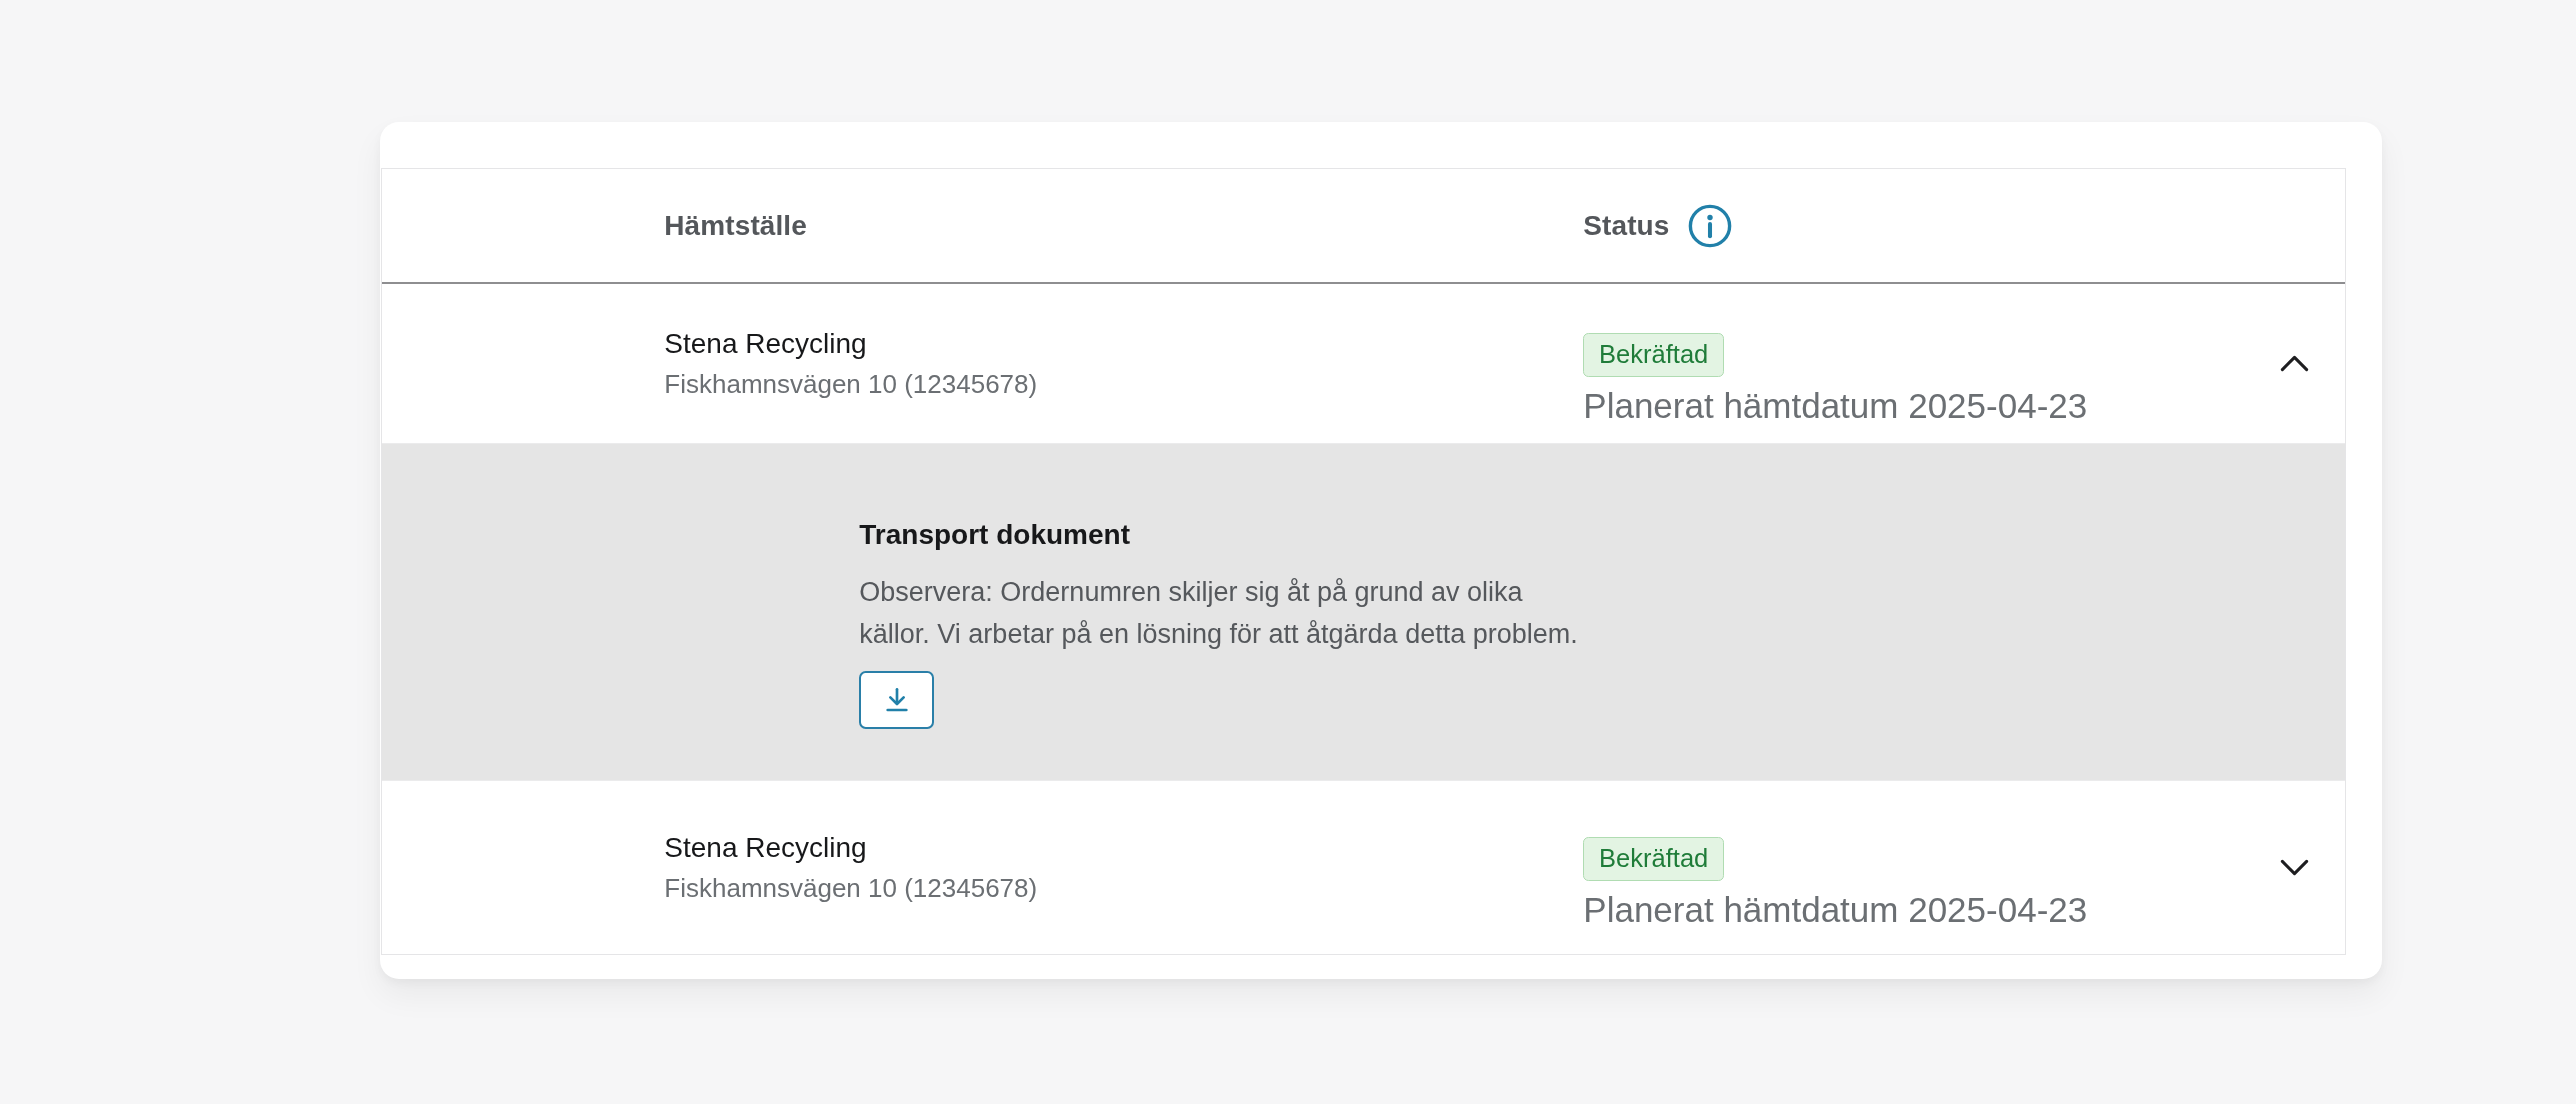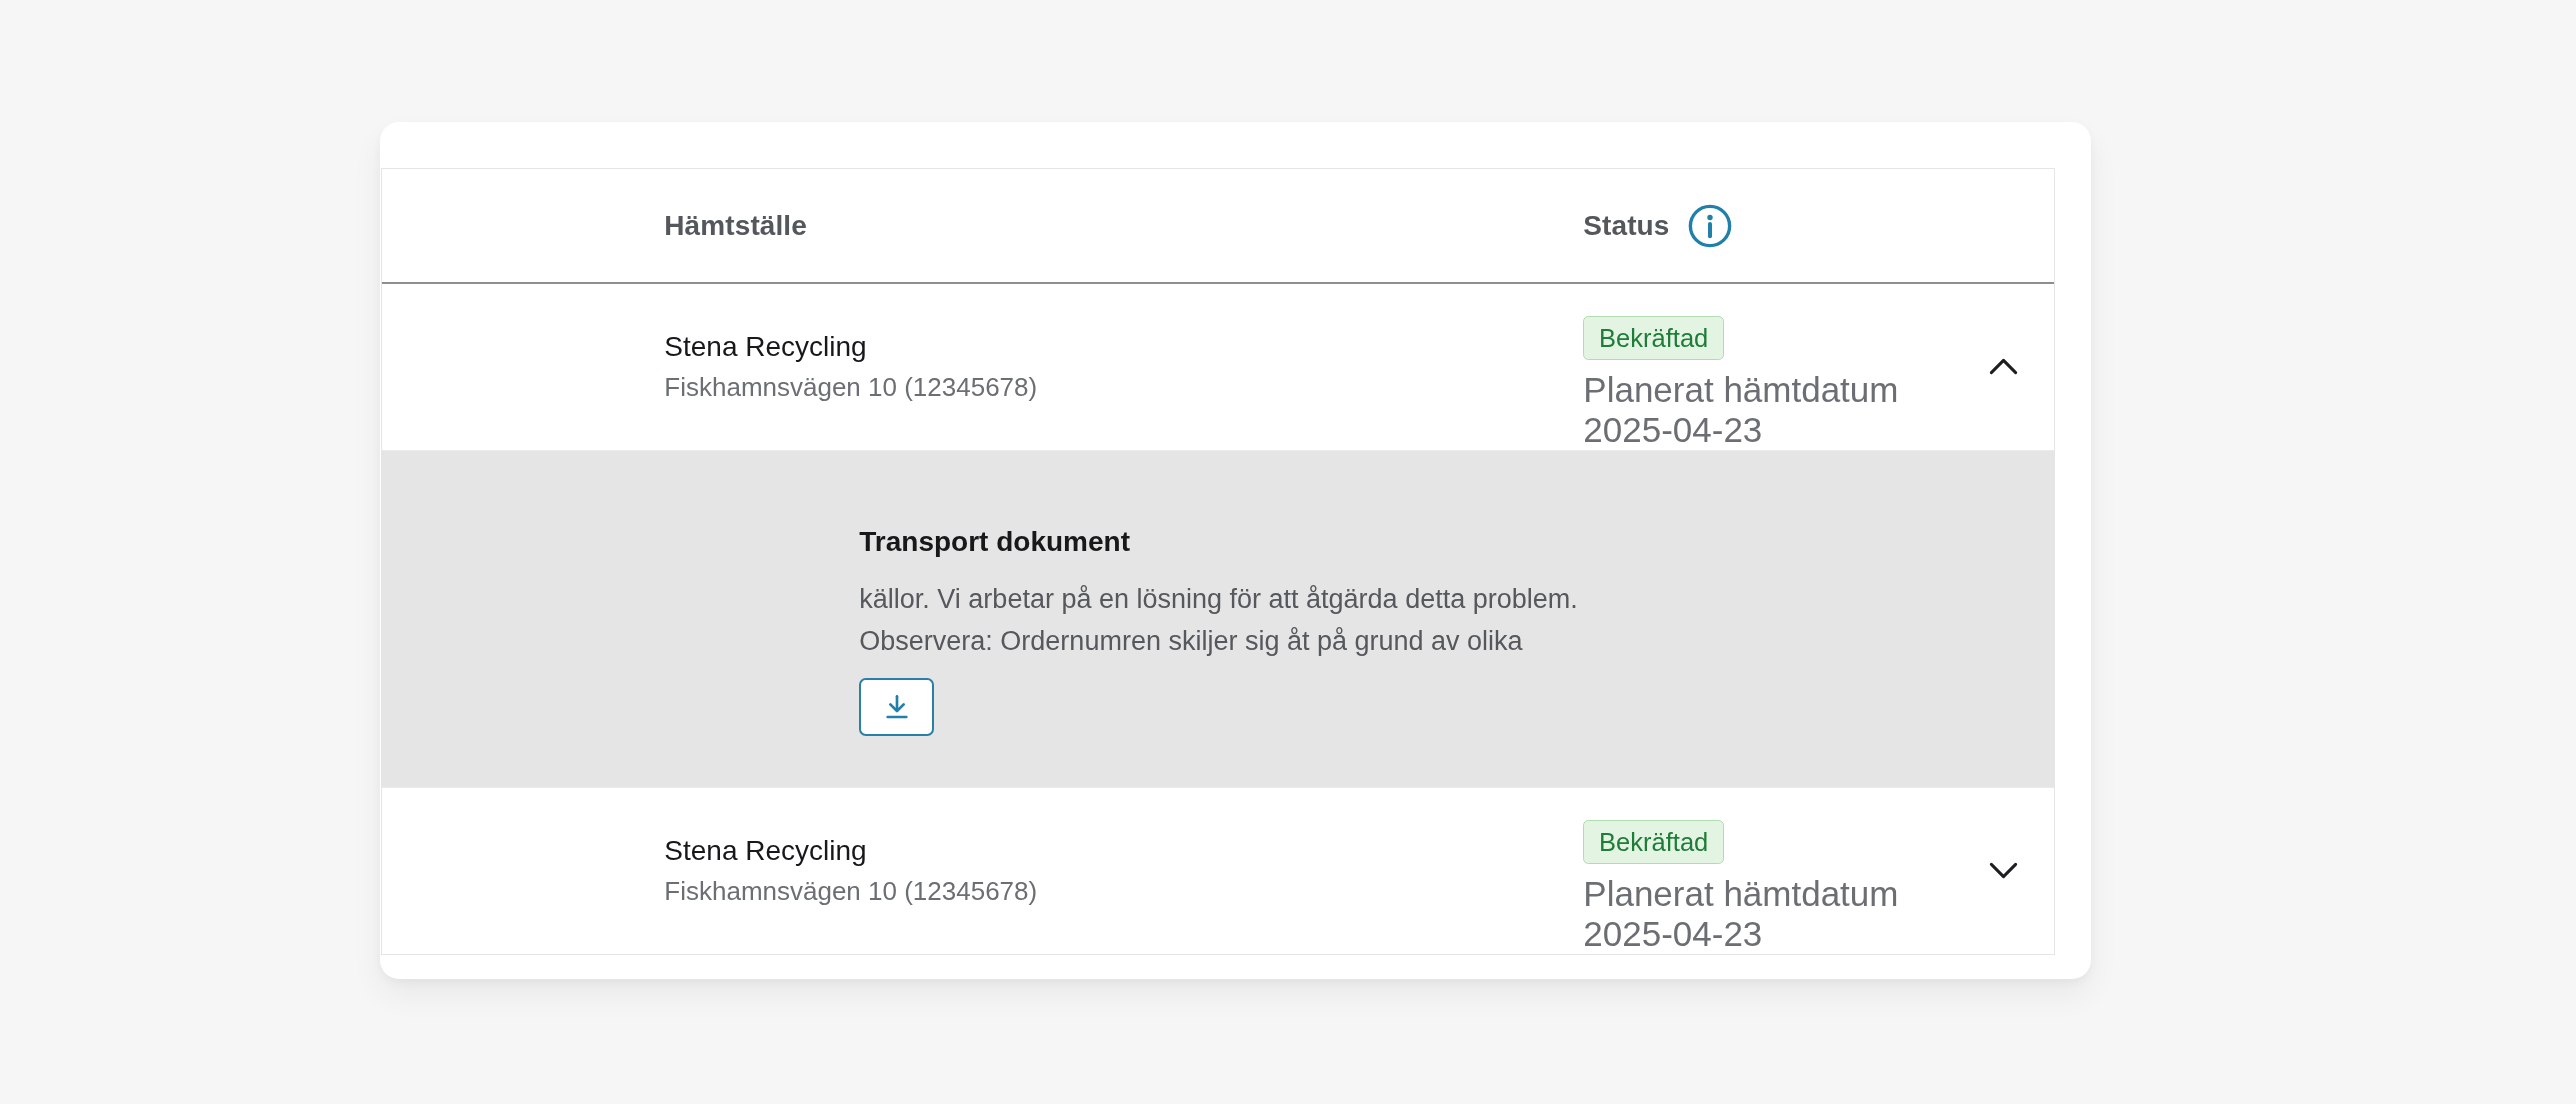--- a/index.html
+++ b/index.html
@@ -10,21 +10,21 @@
     overflow: hidden;
   }
   .page {
     position: relative;
     width: 2576px; height: 1104px;
     background: #f6f6f7;
   }
   .card {
     position: absolute;
     left: 380px; top: 122px;
-    width: 1711px; height: 857px;
+    width: 2002px; height: 857px;
     background: #ffffff;
     border-radius: 19px;
     box-shadow: 0 16px 32px rgba(0,0,0,0.055), 0 4px 9.4px rgba(0,0,0,0.04);
   }
   .table-wrap {
     position: absolute;
     left: 1.3px; right: 36px; top: 46px; bottom: 24px;
     border: 1.3px solid #e5e5e7;
     background: #ffffff;
     display: flex;
@@ -174,22 +174,22 @@
                 <polyline points="5,23 23,5 41,23" stroke="#1e1e20" stroke-width="4.5" stroke-linecap="round" stroke-linejoin="round"></polyline>
               </svg>
             </span>
           </button>
         </div>
       </div>
 
       <div class="expanded">
         <div class="exp-title">Transport dokument</div>
         <div class="exp-note">
+          <div>Observera: Ordernumren skiljer sig åt på grund av olika</div>
           <div>källor. Vi arbetar på en lösning för att åtgärda detta problem.</div>
-          <div>Observera: Ordernumren skiljer sig åt på grund av olika</div>
         </div>
         <button class="download-btn">
           <span style="display:inline-flex;">
             <svg width="28" height="28" viewBox="0 0 42 42" fill="none">
               <line x1="21" y1="5" x2="21" y2="26" stroke="#2180a9" stroke-width="4" stroke-linecap="round"></line>
               <polyline points="11,17 21,27 31,17" stroke="#2180a9" stroke-width="4" stroke-linecap="round" stroke-linejoin="round"></polyline>
               <line x1="7" y1="36" x2="35" y2="36" stroke="#2180a9" stroke-width="4" stroke-linecap="round"></line>
             </svg>
           </span>
         </button>

